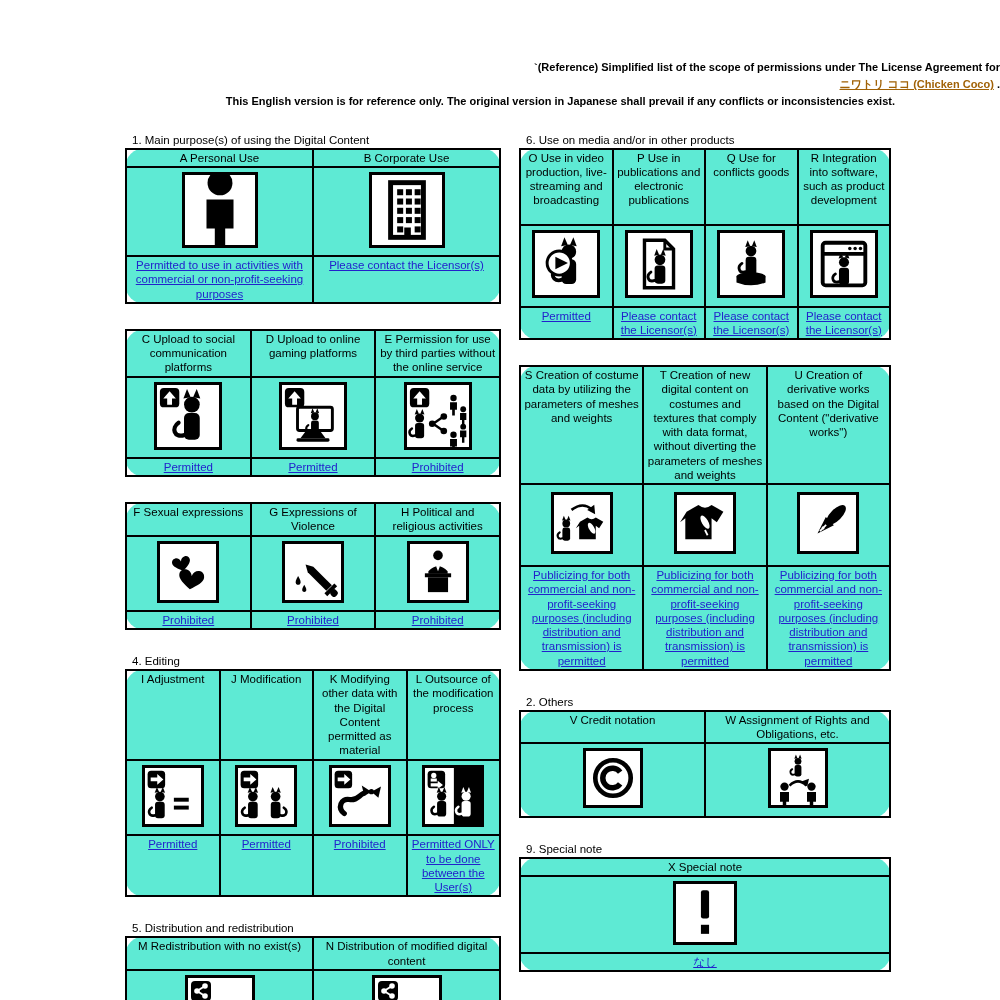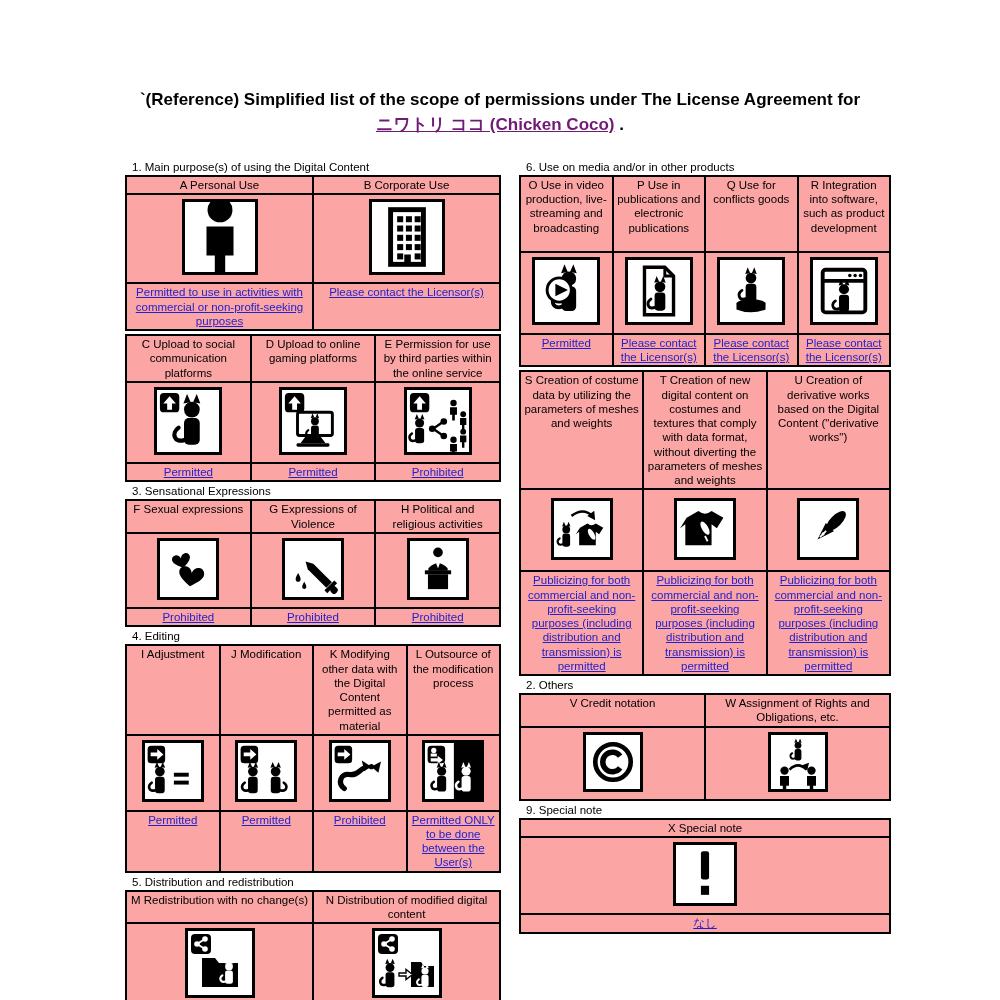--- a/index.html
+++ b/index.html
@@ -4,32 +4,32 @@
 <style>
   html,body{margin:0;padding:0;}
   body{
     width:1000px;height:1000px;background:#ffffff;color:#000;
     font-family:"Liberation Sans", sans-serif;
     -webkit-font-smoothing:antialiased;
   }
   .page{position:relative;width:1000px;height:1000px;overflow:hidden;}
 
   
-  .title-block{padding-top:88px;text-align:center;font-weight:700;font-size:17px;line-height:1.38;}
+  .title-block{padding-top:60px;text-align:right;font-weight:700;font-size:11px;line-height:1.38;}
   .title-line2{margin-top:2px;}
-  .subject-link{color:#701a75;text-decoration:underline;}
+  .subject-link{color:#a16207;text-decoration:underline;}
   .title-line3{margin:2px auto 0;width:790px;}
 
   
   .columns{display:flex;gap:18px;margin:24px 0 0 125px;align-items:flex-start;}
   .col-l{width:376px;}
   .col-r{width:372px;}
-  .section{margin-bottom:3px;}
+  .section{margin-bottom:25px;}
   .sec-title{font-size:11.5px;margin:0 0 2px 7px;}
-  table{width:100%;border-collapse:collapse;table-layout:fixed;background:#fca5a5;}
+  table{width:100%;border-collapse:collapse;table-layout:fixed;background:#5eead4;border-radius:20px;}
   td{border:2px solid #000;padding:1px 3px;text-align:center;vertical-align:top;
      font-size:11.5px;line-height:1.24;word-wrap:break-word;}
   .irow td{vertical-align:middle;padding:4px 2px;}
   .result{color:#2222cc;text-decoration:underline;}
 
   
   .t1 .hrow td{height:14px}.t1 .irow td{height:76px}.t1 .rrow td{height:42px}
   .t2 .hrow td{height:42px}.t2 .irow td{height:70px}.t2 .rrow td{height:13px}
   .t3 .hrow td{height:28px}.t3 .irow td{height:60px}.t3 .rrow td{height:13px}
   .t4 .hrow td{height:86px}.t4 .irow td{height:64px}.t4 .rrow td{height:56px}
@@ -55,20 +55,21 @@
 </head>
 <body>
 
 <div class="page">
 
   <div class="title-block">
     <div>`(Reference) Simplified list of the scope of permissions under The License Agreement for</div>
     <div class="title-line2">
       <span class="subject-link">ニワトリ ココ (Chicken Coco)</span><span> .</span>
     </div>
+    <div class="title-line3">This English version is for reference only. The original version in Japanese shall prevail if any conflicts or inconsistencies exist.</div>
   </div>
 
   <div class="columns">
 
     <div class="col-l">
 
       <div class="section">
         <div class="sec-title">1. Main purpose(s) of using the Digital Content</div>
         <table class="t1">
           <tbody>
@@ -109,21 +110,21 @@
         </tbody>
           </table>
       </div>
 
       <div class="section">
         <table class="t2">
           <tbody>
               <tr class="hrow">
             <td>C Upload to social communication platforms</td>
             <td>D Upload to online gaming platforms</td>
-            <td>E Permission for use by third parties within the online service</td>
+            <td>E Permission for use by third parties without the online service</td>
           </tr>
           <tr class="irow">
             <td><span class="iconbox"><svg viewBox="0 0 64 64" width="100%" height="100%">
                       <rect x="3" y="3" width="20" height="20" rx="4" fill="#000"></rect>
                       <path d="M13 6.5 l6.5 7.5 h-4 v6.5 h-5 v-6.5 h-4 z" fill="#fff"></path>
                       <g transform="translate(36 34) scale(1.25)">
     <polygon points="-7,-16 -4,-24 -1,-17" fill="#000"></polygon>
     <polygon points="7,-16 4,-24 1,-17" fill="#000"></polygon>
     <circle cx="0" cy="-11" r="6.5" fill="#000"></circle>
     <rect x="-6.5" y="-4" width="13" height="22" rx="4" fill="#000"></rect>
@@ -182,21 +183,20 @@
           <tr class="rrow">
             <td><span class="result">Permitted</span></td>
             <td><span class="result">Permitted</span></td>
             <td><span class="result">Prohibited</span></td>
           </tr>
         </tbody>
           </table>
       </div>
 
       <div class="section">
-        <div class="sec-title">3. Sensational Expressions</div>
         <table class="t3">
           <tbody>
               <tr class="hrow">
             <td>F Sexual expressions</td>
             <td>G Expressions of Violence</td>
             <td>H Political and religious activities</td>
           </tr>
           <tr class="irow">
             <td><span class="iconbox"><svg viewBox="0 0 64 64" width="100%" height="100%">
                       <path transform="translate(23 16) scale(0.8) rotate(-14)" d="M0 5 C-1 1 -4 -1 -7 -1 C-11 -1 -13 2 -13 5 C-13 10 -7 14 0 19 C7 14 13 10 13 5 C13 2 11 -1 7 -1 C4 -1 1 1 0 5 Z" fill="#000"></path>
@@ -310,21 +310,21 @@
           </tr>
         </tbody>
           </table>
       </div>
 
       <div class="section">
         <div class="sec-title">5. Distribution and redistribution</div>
         <table class="t5">
           <tbody>
               <tr class="hrow">
-            <td>M Redistribution with no change(s)</td>
+            <td>M Redistribution with no exist(s)</td>
             <td>N Distribution of modified digital content</td>
           </tr>
           <tr class="irow">
             <td><span class="iconbox"><svg viewBox="0 0 64 64" width="100%" height="100%">
                       <rect x="3" y="3" width="20" height="20" rx="4" fill="#000"></rect>
                       <g stroke="#fff" stroke-width="2">
                         <line x1="9" y1="13" x2="17" y2="8"></line>
                         <line x1="9" y1="13" x2="17" y2="18"></line>
                       </g>
   <circle cx="9" cy="13" r="2.8" fill="#fff"></circle>

